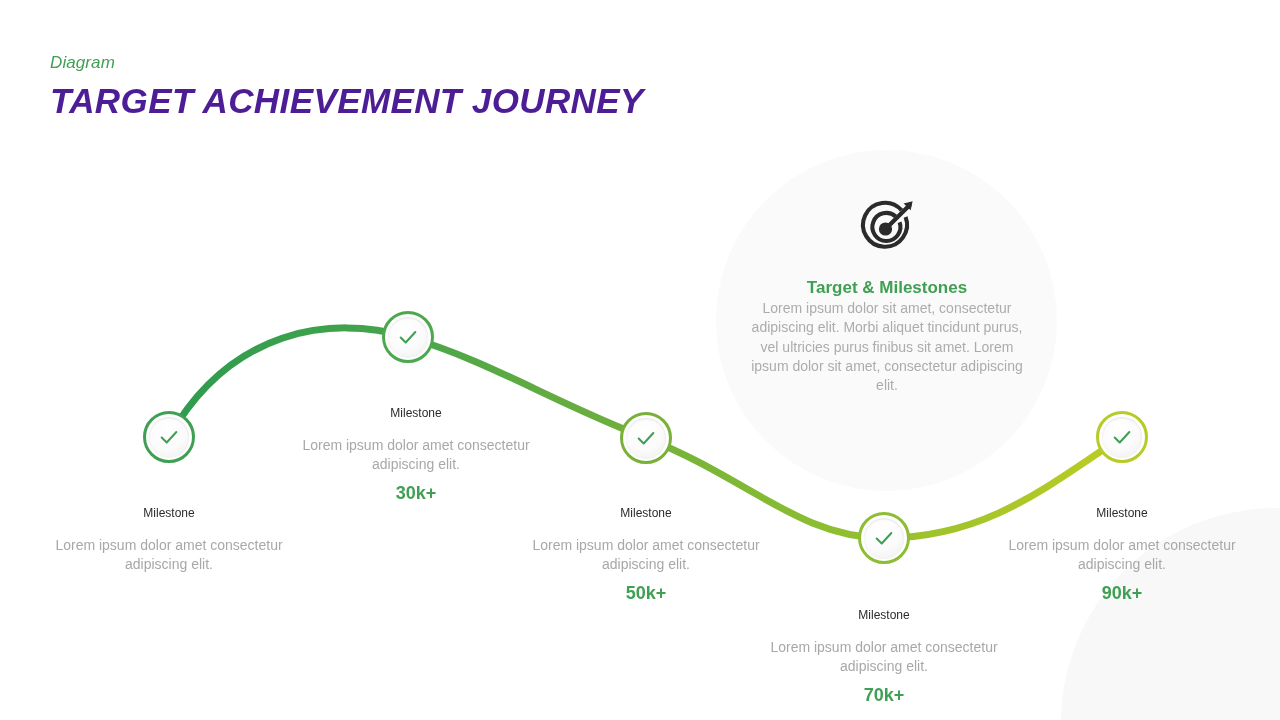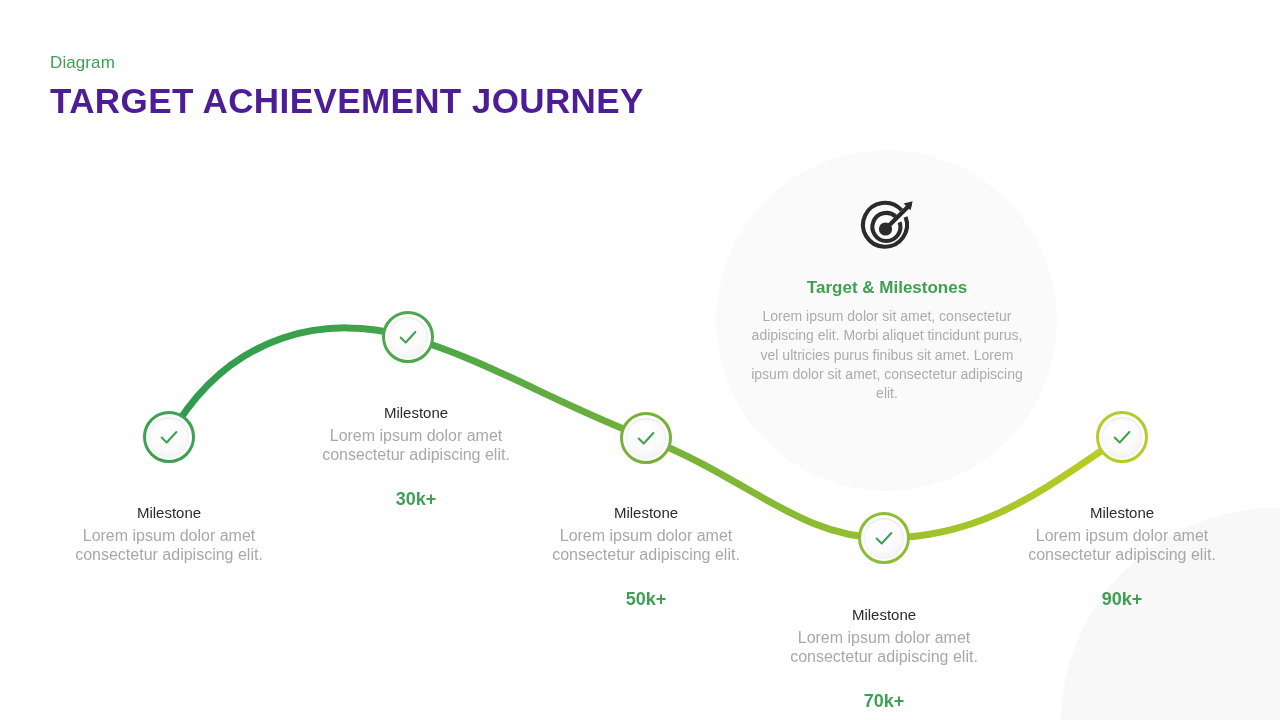--- a/index.html
+++ b/index.html
@@ -38,20 +38,21 @@
     background: #fafafa;
     pointer-events: none;
   }
 
   
   #header {
     position: absolute;
     left: 50px;
     top: 52px;
     width: 900px;
+    font-style: italic;
   }
   #eyebrow {
     font-size: 17px;
     color: #3f9f52;
     letter-spacing: 0.1px;
     line-height: 22px;
   }
   #page-title {
     margin-top: 6px;
     font-size: 35px;
@@ -96,33 +97,33 @@
   }
   .node-inner svg { display: block; }
 
   
   .milestone {
     position: absolute;
     width: 240px;
     text-align: center;
   }
   .ms-title {
-    font-size: 15px;
+    font-size: 12px;
     color: #2b2b2b;
     line-height: 20px;
     text-align: center;
   }
   .ms-desc {
-    margin-top: 3px;
-    font-size: 16px;
+    margin-top: 13px;
+    font-size: 14px;
     color: #a8a8a8;
     line-height: 19px;
   }
   .ms-value {
-    margin-top: 24px;
+    margin-top: 8px;
     font-size: 18px;
     font-weight: bold;
     color: #3f9f52;
     line-height: 22px;
   }
 
   
   #target-panel {
     position: absolute;
     left: 746px;
@@ -135,21 +136,20 @@
     margin: 0 auto;
   }
   #target-heading {
     margin-top: 21px;
     font-size: 17px;
     font-weight: bold;
     color: #3f9f52;
     line-height: 22px;
   }
   #target-desc {
-    margin-top: 8px;
     font-size: 14px;
     color: #acacac;
     line-height: 19.3px;
   }
 </style>
 </head>
 <body>
 
 <div id="deco-circle-bottom-right"></div>
 <div id="target-halo"></div>

